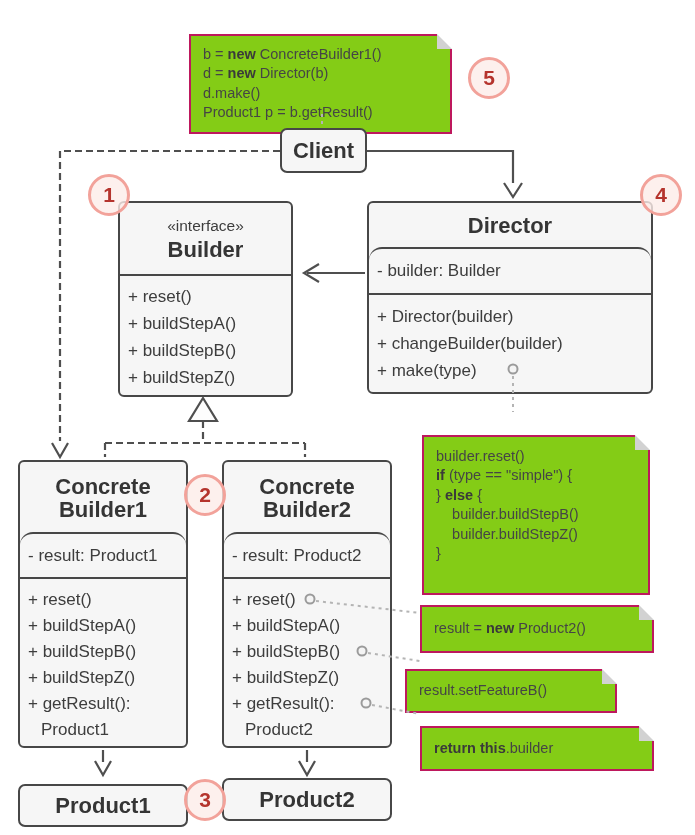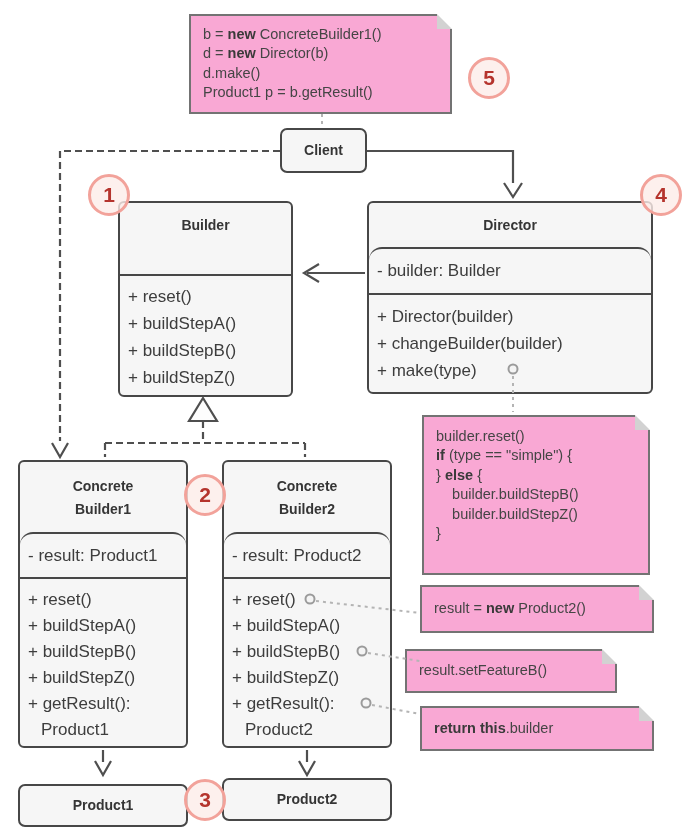--- a/index.html
+++ b/index.html
@@ -7,32 +7,32 @@
     position:relative;width:695px;height:835px;background:#ffffff;
     font-family:"Liberation Sans","DejaVu Sans",sans-serif;color:#3d3d3d;overflow:hidden;
   }
   
   .uml{
     position:absolute;background:#f6f6f6;border:2px solid #474747;border-radius:6px;
     box-sizing:border-box;z-index:2;
   }
   .uml .hdr{box-sizing:border-box;text-align:center;}
   .stereotype{font-size:15.5px;line-height:24px;color:#3d3d3d;}
-  .title{font-weight:bold;text-align:center;color:#353535;font-size:14px;line-height:23px;}
+  .title{font-weight:bold;text-align:center;color:#353535;font-size:22px;line-height:23px;}
   .compartment{border-top:2px solid #474747;box-sizing:border-box;}
   .member{font-size:17px;line-height:26px;padding:0 4px 0 21px;text-indent:-13px;color:#3d3d3d;}
   .vcenter{display:flex;align-items:center;border-radius:13px;}
   .simplebox{
     position:absolute;background:#f6f6f6;border:2.5px solid #474747;border-radius:7px;
     box-sizing:border-box;display:flex;align-items:center;justify-content:center;z-index:2;
   }
   
   .note{
-    position:absolute;background:#f9a8d4;border:2px solid #737373;box-sizing:border-box;
-    font-size:14.5px;color:#454545;z-index:1;
+    position:absolute;background:#84cc16;border:2px solid #be185d;box-sizing:border-box;
+    font-size:14.5px;color:#454545;z-index:1;margin-top:20px;
   }
   .note::before{
     content:"";position:absolute;top:-2px;right:-2px;width:0;height:0;border-style:solid;
     border-width:0 15px 15px 0;border-color:#ffffff #ffffff #d2d2d2 #d2d2d2;
   }
   .code-line{white-space:pre;line-height:19.4px;}
   .kw{font-weight:bold;color:#3a3a3a;}
   .note.pad{padding:9px 12px;}
   .note.single{display:flex;align-items:center;padding-left:12px;}
   
@@ -61,20 +61,21 @@
     <div class="code-line"><span>d.make()</span></div>
     <div class="code-line"><span>Product1 p = b.getResult()</span></div>
   </div>
 
   <div class="simplebox" style="left:280px;top:128px;width:87px;height:45px;">
     <span class="title">Client</span>
   </div>
 
   <div class="uml" style="left:118px;top:201px;width:175px;height:196px;">
     <div class="hdr" style="height:71px;padding-top:11px;">
+      <div class="stereotype">«interface»</div>
       <div class="title">Builder</div>
     </div>
     <div class="compartment" style="height:121px;padding-top:7px;">
       <div class="member" style="line-height:27px;">+ reset()</div>
       <div class="member" style="line-height:27px;">+ buildStepA()</div>
       <div class="member" style="line-height:27px;">+ buildStepB()</div>
       <div class="member" style="line-height:27px;">+ buildStepZ()</div>
     </div>
   </div>
 

